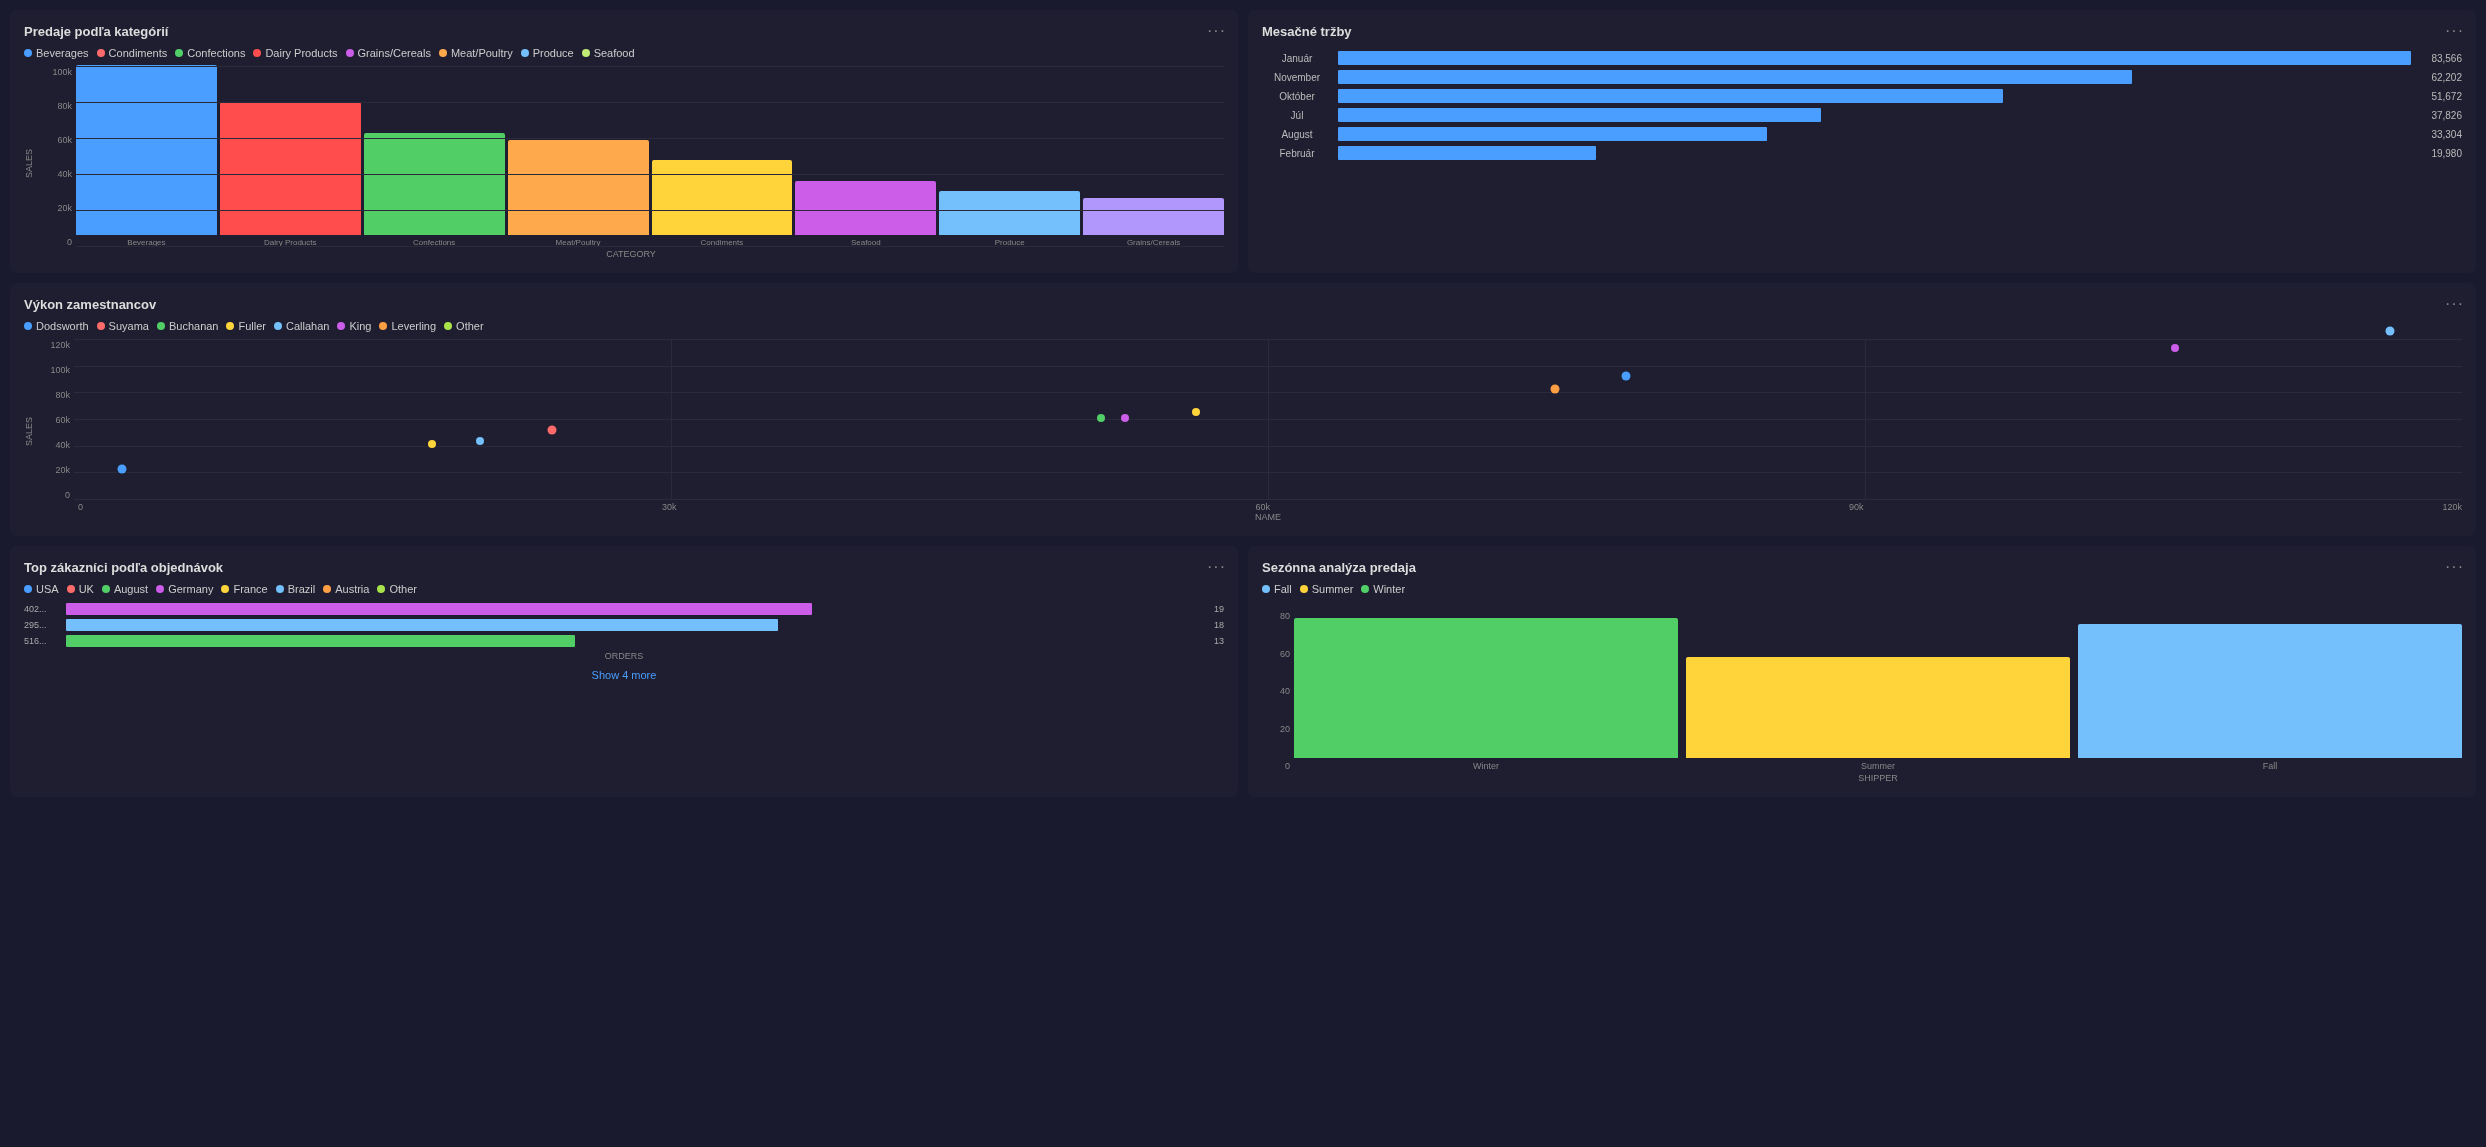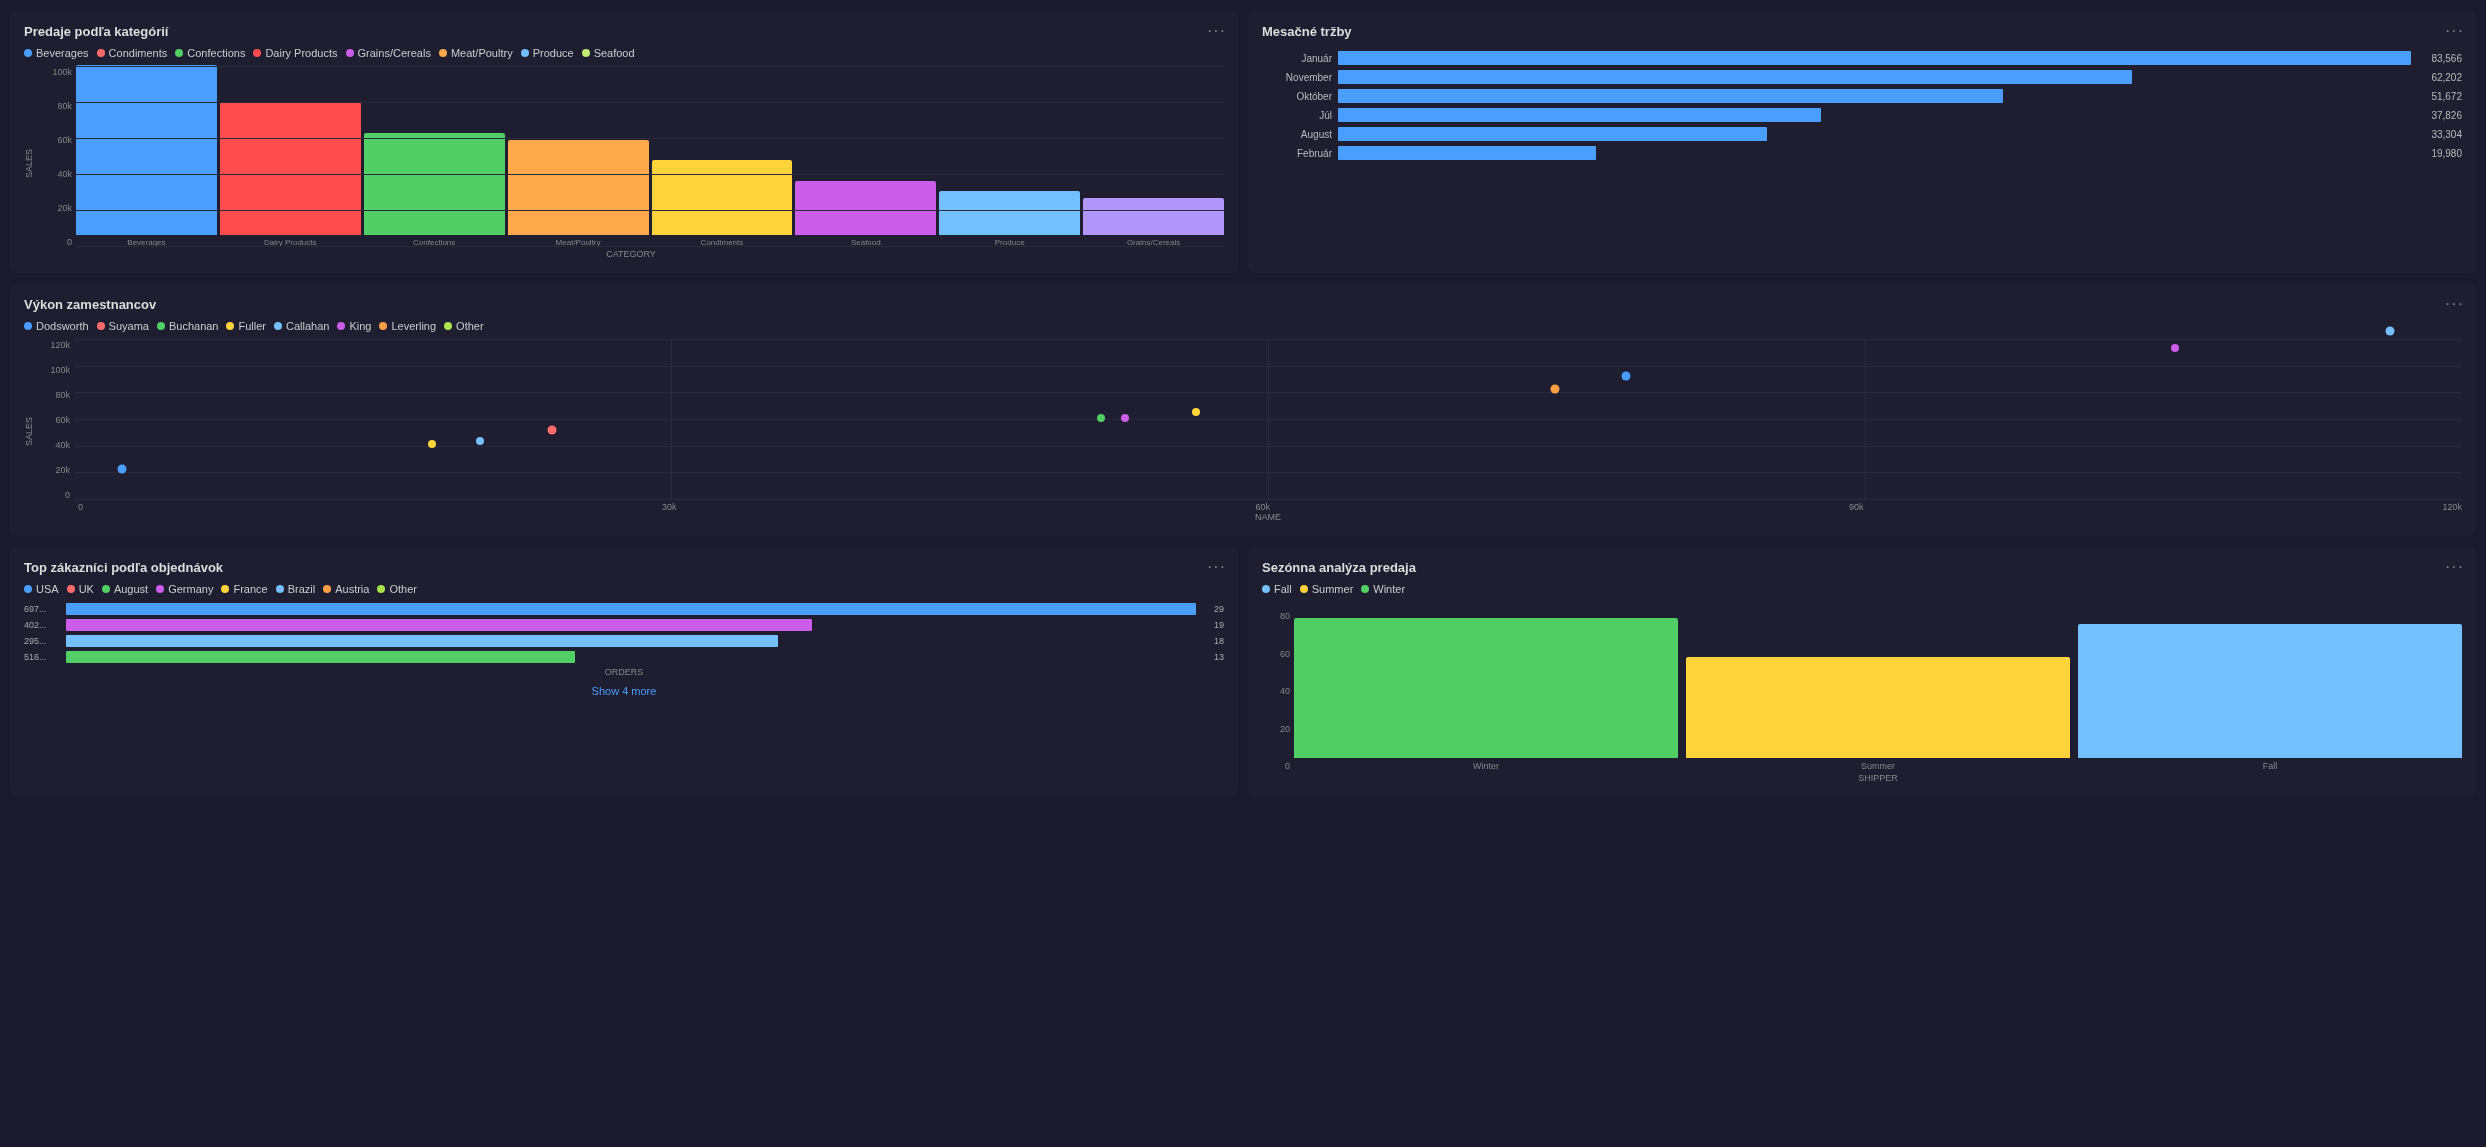--- a/index.html
+++ b/index.html
@@ -123,21 +123,21 @@
     .h-bar-row {
       display: flex;
       align-items: center;
       margin-bottom: 5px;
       gap: 6px;
     }
     .h-bar-label {
       width: 70px;
       font-size: 10px;
       color: #bbb;
-      text-align: right;
+      text-align: center;
       flex-shrink: 0;
     }
     .h-bar-track {
       flex: 1;
       height: 14px;
       background: transparent;
       position: relative;
     }
     .h-bar-fill {
       height: 100%;
@@ -553,27 +553,20 @@
           <span class="legend-dot" style="background:#ff9f43"></span>
           <span>Austria</span>
         </div>
         <div class="legend-item">
           <span class="legend-dot" style="background:#a9e34b"></span>
           <span>Other</span>
         </div>
       </div>
     <div id="customer-bars">
         <div class="customer-bar-row">
-    <div class="customer-id">697...</div>
-    <div class="customer-bar-track">
-      <div class="customer-bar-fill" style="width:100%; background:#4a9eff"></div>
-    </div>
-    <div class="customer-bar-count">29</div>
-  </div>
-        <div class="customer-bar-row">
     <div class="customer-id">402...</div>
     <div class="customer-bar-track">
       <div class="customer-bar-fill" style="width:66%; background:#cc5de8"></div>
     </div>
     <div class="customer-bar-count">19</div>
   </div>
         <div class="customer-bar-row">
     <div class="customer-id">295...</div>
     <div class="customer-bar-track">
       <div class="customer-bar-fill" style="width:63%; background:#74c0fc"></div>

